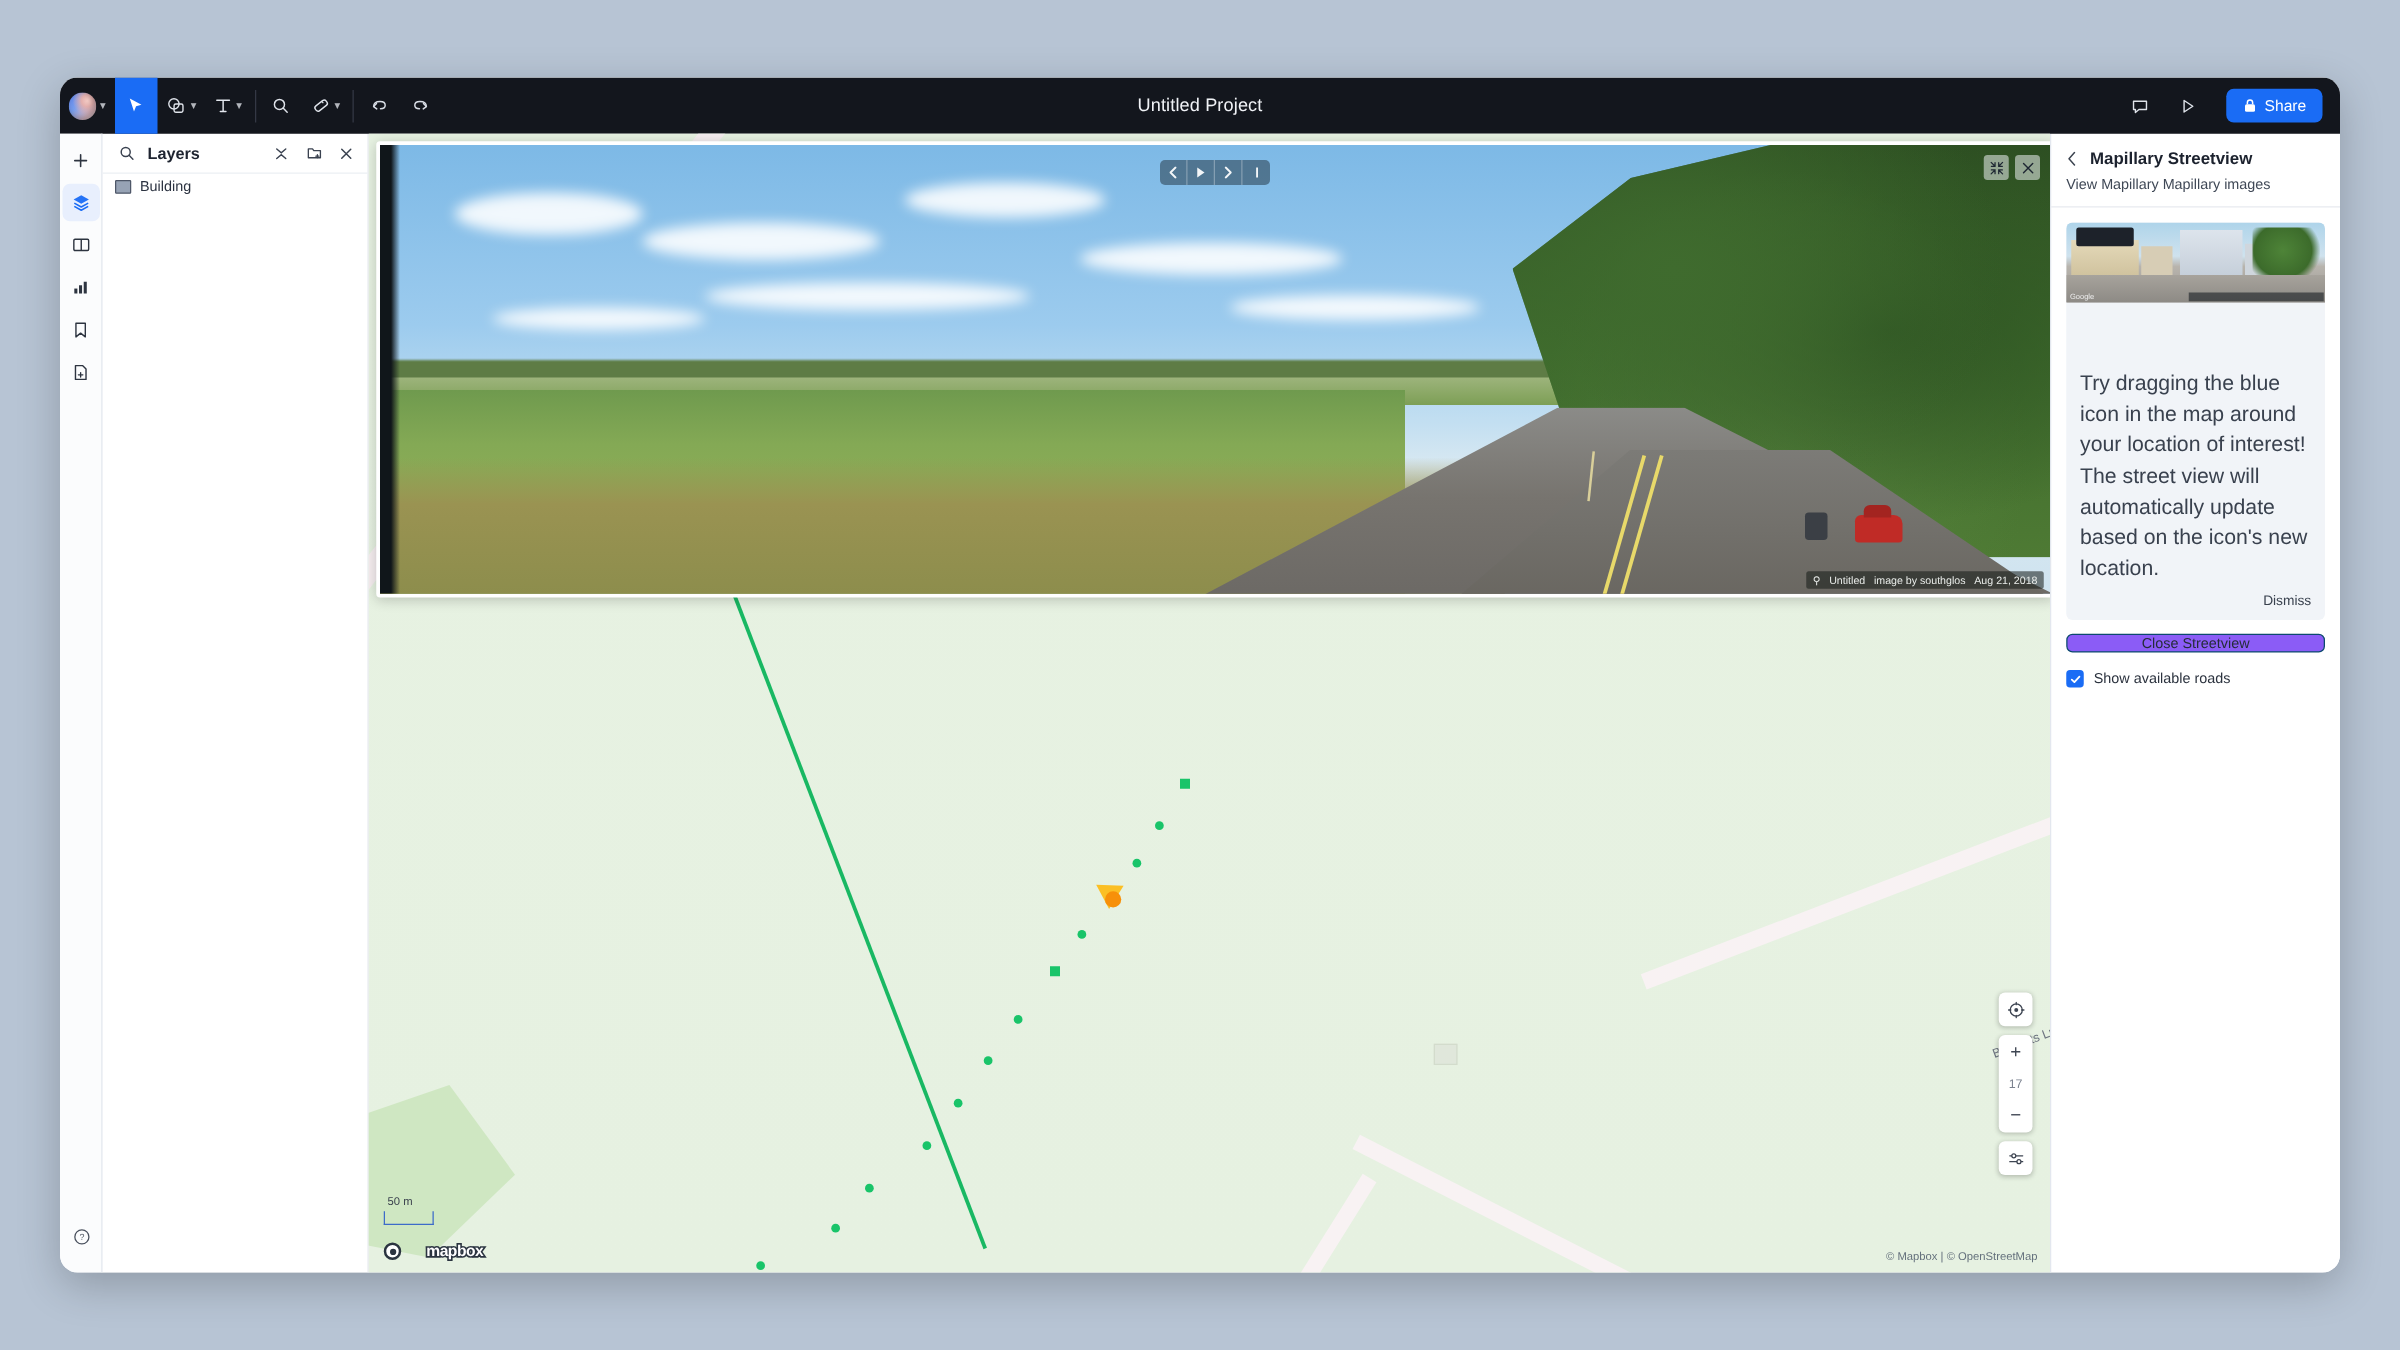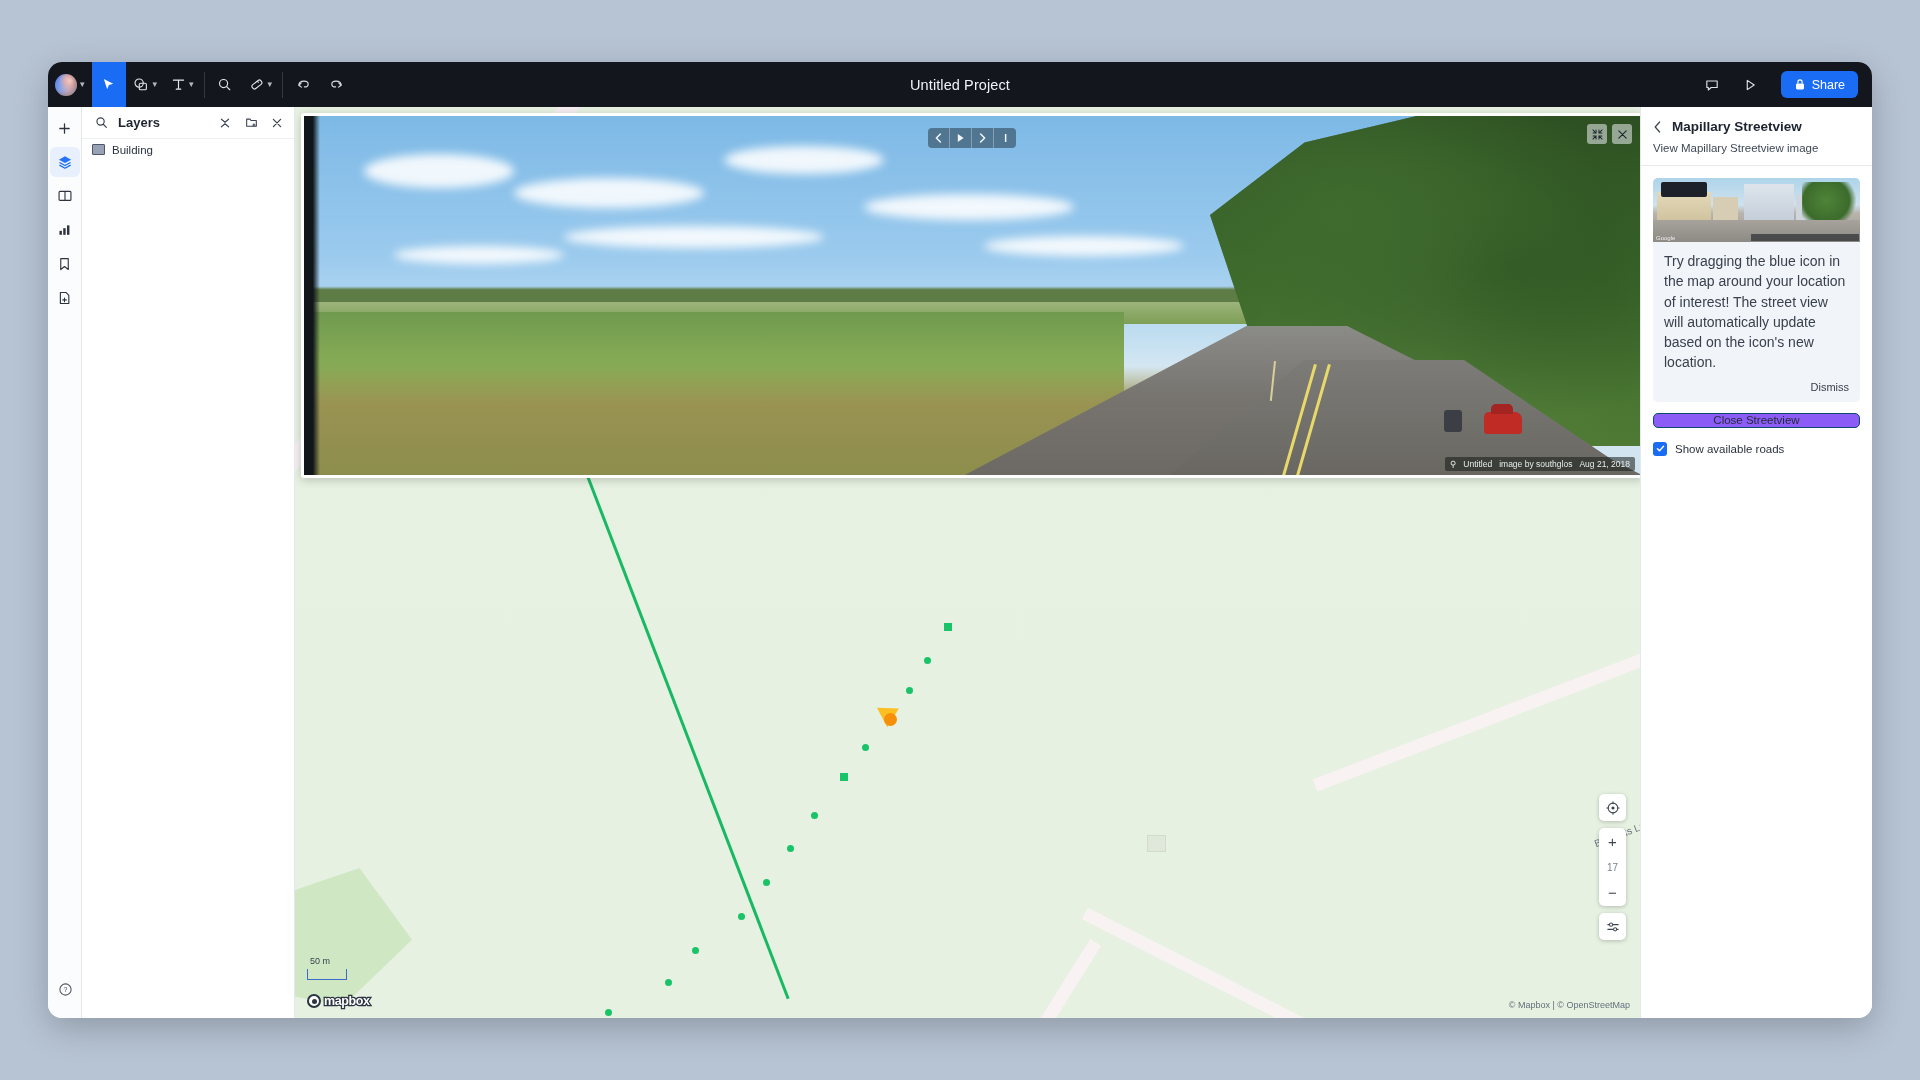--- a/index.html
+++ b/index.html
@@ -227,21 +227,21 @@
     position: absolute; left: 12px; bottom: 38px; z-index: 7;
     width: 40px; height: 11px;
     border: 1.6px solid #3d6bc9; border-top: none;
   }
   .scalebar span {
     position: absolute; left: 2px; top: -13px;
     font-size: 9px; color: #3b424e; white-space: nowrap;
   }
   .mapbox-logo {
     position: absolute; left: 12px; bottom: 10px; z-index: 7;
-    display: flex; align-items: center; gap: 3px;
+    display: flex; align-items: center; gap: 20px;
   }
   .mb-circle {
     width: 14px; height: 14px; border-radius: 50%;
     background: #fff; border: 2px solid #2b3440;
     display: flex; align-items: center; justify-content: center;
   }
   .mb-inner { width: 5px; height: 5px; border-radius: 50%; background: #2b3440; }
   .mb-word { font-size: 12.5px; font-weight: 800; color: #fff;
     -webkit-text-stroke: 2.6px #2b3440; paint-order: stroke fill; letter-spacing: -.4px; }
   .map-attrib {
@@ -393,22 +393,23 @@
   .tt-tree { position: absolute; right: 2%; top: 6%; width: 26%; height: 72%;
     background: radial-gradient(ellipse at 45% 40%, #4e8438 0%, #3c6b2b 55%, transparent 72%); }
   .tt-road { position: absolute; left: 0; bottom: 0; width: 100%; height: 34%;
     background: linear-gradient(180deg,#a7a39c,#8d8a85); }
   .tt-dark { position: absolute; left: 4%; top: 6%; width: 22%; height: 24%;
     background: #1d222a; border-radius: 2px; }
   .tt-attrib { position: absolute; right: 1px; bottom: 1px; height: 7px; width: 52%;
     background: rgba(25,30,35,.6); }
   .tt-goog { position: absolute; left: 3px; bottom: 1px; font-size: 6px; color: #eee; }
   .tip-text {
-    font-size: 14px; color: #39414e; line-height: 1.45;
+    font-size: 17px; color: #39414e; line-height: 1.45;
     padding: 9px 11px 4px 11px;
+    margin-top: 44px;
   }
   .tip-dismiss {
     text-align: right; padding: 4px 11px 9px 11px;
     font-size: 11px; color: #39414e; cursor: pointer;
   }
   .rp-btn {
     margin-top: 11px; width: 100%; height: 15px;
     border: 1px solid #0c4a6e; border-radius: 5px;
     background: #8b5cf6; color: #242c38; font-size: 11.5px;
     display: flex; align-items: center; justify-content: center;
@@ -756,21 +757,21 @@
       <div class="right-panel">
         <div class="rp-head">
           <div class="rp-back">
             <svg width="9" height="12" viewBox="0 0 9 12">
               <path d="M6.6 1 L2.2 6 L6.6 11" fill="none" stroke="#3c4450" stroke-width="1.2" stroke-linecap="round" stroke-linejoin="round"></path>
             </svg>
           </div>
           <div class="rp-title">Mapillary Streetview</div>
         </div>
 
-        <div class="rp-sub">View Mapillary Streetview image</div>
+        <div class="rp-sub">View Mapillary Mapillary images</div>
 
         <div class="rp-body">
           <div class="tip-card">
             <div class="tip-thumb">
               <div class="tt-b1"></div>
                 <div class="tt-b2"></div>
               <div class="tt-b3"></div>
                 <div class="tt-b4"></div>
               <div class="tt-tree"></div>
                 <div class="tt-road"></div>

